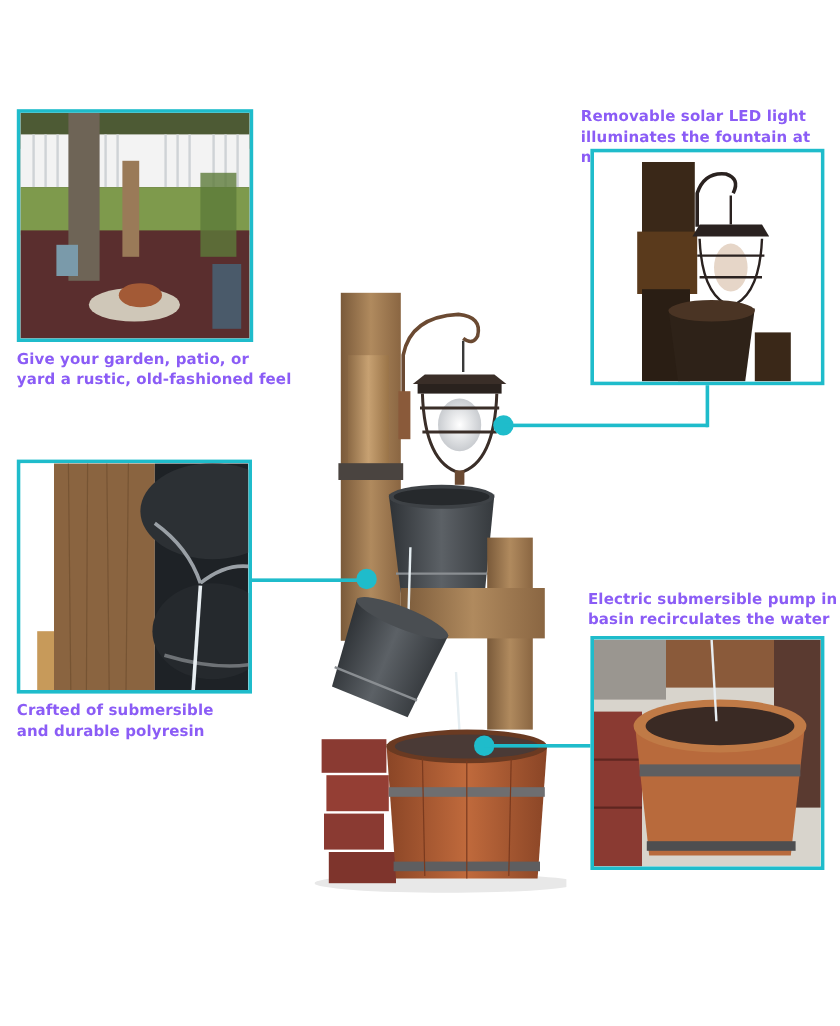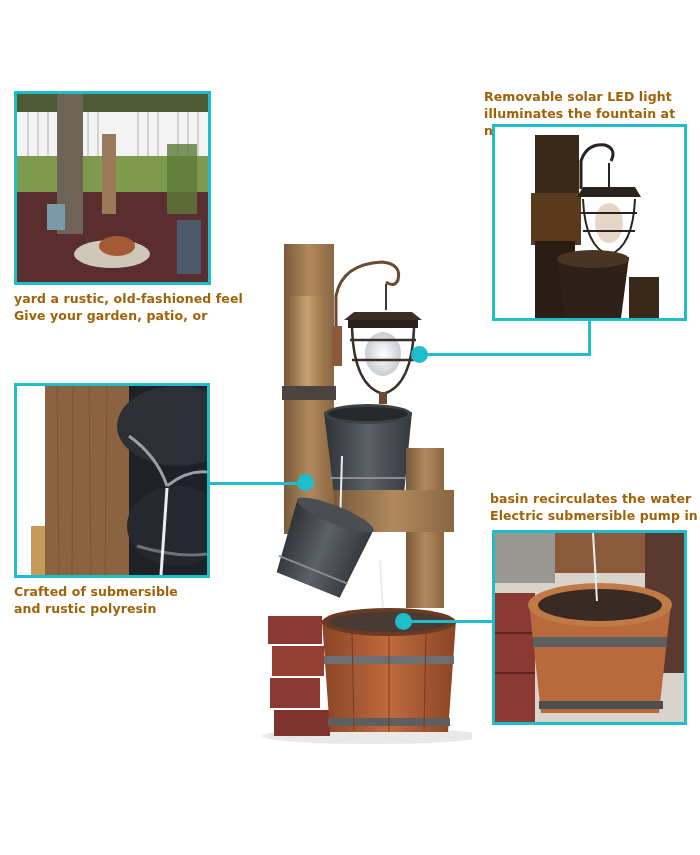--- a/index.html
+++ b/index.html
@@ -1,19 +1,19 @@
 <!DOCTYPE html>
 <html><head>
 <meta charset="utf-8">
 <style>
   html, body { margin:0; padding:0; background:#ffffff; }
   body { width:700px; height:855px; position:relative; overflow:hidden; font-family:"DejaVu Sans","Liberation Sans",sans-serif; }
   .abs { position:absolute; }
   .frame { position:absolute; border:3px solid #1fbccb; box-sizing:border-box; overflow:hidden; background:#fff; }
-  .caption { position:absolute; font-weight:bold; font-size:12.5px; line-height:17px; color:#a16207; letter-spacing:0.1px; }
+  .caption { position:absolute; font-weight:bold; font-size:12.5px; line-height:17px; color:#8b5cf6; letter-spacing:0.1px; }
   .line { position:absolute; background:#1fbccb; }
   .dot { position:absolute; width:17px; height:17px; border-radius:50%; background:#1fbccb; }
   svg { display:block; }
 </style>
 </head>
 <body>
 
 <div class="abs" style="left:262px; top:236px; width:210px; height:510px;">
   <svg width="210" height="510" viewBox="0 0 210 510">
     <defs>
@@ -130,22 +130,22 @@
     <rect x="40" y="0" width="26" height="140" fill="#6e6456"></rect>
     <ellipse cx="95" cy="160" rx="38" ry="14" fill="#cfc7b8"></ellipse>
     <rect x="85" y="40" width="14" height="80" fill="#9a7a58"></rect>
     <ellipse cx="100" cy="152" rx="18" ry="10" fill="#a35a36"></ellipse>
     <rect x="150" y="50" width="30" height="70" fill="#5c7a3a" opacity="0.8"></rect>
     <rect x="30" y="110" width="18" height="26" fill="#7a9aaa"></rect>
     <rect x="160" y="126" width="24" height="54" fill="#4a5a6a"></rect>
   </svg>
 </div>
 <div class="caption" style="left:14px; top:290px;">
+  <div>Give your garden, patio, or</div>
   <div>yard a rustic, old-fashioned feel</div>
-  <div>Give your garden, patio, or</div>
 </div>
 
 <div class="caption" style="left:484px; top:88px;">
   <div>Removable solar LED light</div>
   <div>illuminates the fountain at night</div>
 </div>
 <div class="frame" style="left:492px; top:124px; width:195px; height:197px;">
   <svg width="189" height="191" viewBox="0 0 189 191">
     <rect width="189" height="191" fill="#ffffff"></rect>
     <rect x="40" y="8" width="44" height="66" fill="#3a2818"></rect>
@@ -179,26 +179,26 @@
     <ellipse cx="160" cy="40" rx="60" ry="40" fill="#2c3034"></ellipse>
     <path d="M112 50 Q140 70 150 100" stroke="#9aa0a6" stroke-width="3" fill="none"></path>
     <path d="M150 100 Q170 84 190 86" stroke="#9aa0a6" stroke-width="3" fill="none"></path>
     <ellipse cx="160" cy="140" rx="50" ry="40" fill="#25292d"></ellipse>
     <path d="M120 160 Q160 172 190 168" stroke="#6e7276" stroke-width="3" fill="none"></path>
     <path d="M150 102 L144 189" stroke="#e8eef2" stroke-width="3"></path>
   </svg>
 </div>
 <div class="caption" style="left:14px; top:583px;">
   <div>Crafted of submersible</div>
-  <div>and rustic polyresin</div>
+  <div>and durable polyresin</div>
 </div>
 
 <div class="caption" style="left:490px; top:490px;">
+  <div>Electric submersible pump in</div>
   <div>basin recirculates the water</div>
-  <div>Electric submersible pump in</div>
 </div>
 <div class="frame" style="left:492px; top:530px; width:195px; height:195px;">
   <svg width="189" height="189" viewBox="0 0 189 189">
     <rect width="189" height="189" fill="#d8d4cc"></rect>
     <rect x="0" y="0" width="60" height="50" fill="#9a9690"></rect>
     <rect x="150" y="0" width="39" height="140" fill="#5a3a30"></rect>
     <rect x="60" y="0" width="90" height="40" fill="#8a5a3a"></rect>
     <rect x="0" y="60" width="40" height="129" fill="#8a3a32"></rect>
     <line x1="0" y1="100" x2="40" y2="100" stroke="#5e2620" stroke-width="2"></line>
     <line x1="0" y1="140" x2="40" y2="140" stroke="#5e2620" stroke-width="2"></line>

